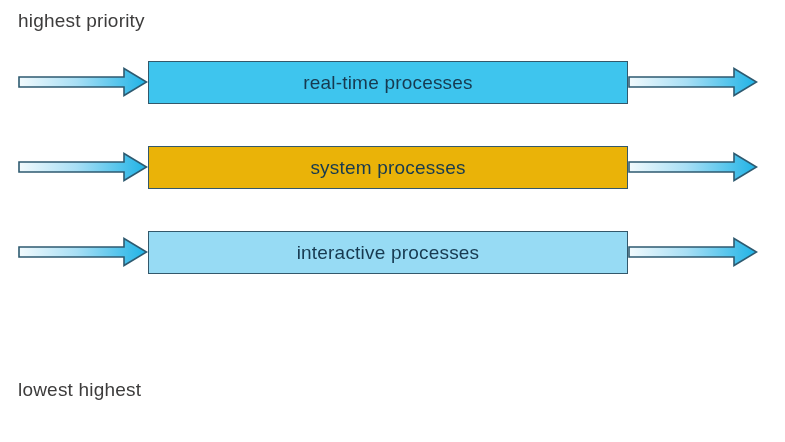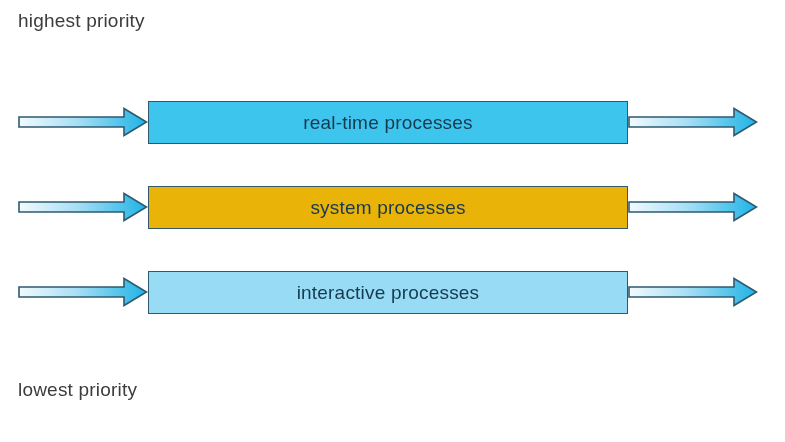--- a/index.html
+++ b/index.html
@@ -26,21 +26,20 @@
     letter-spacing: 0.2px;
   }
   .priority-label.top    { top: 9px; }
   .priority-label.bottom { top: 378px; }
 
   .queue-row {
     position: absolute;
     left: 0;
     width: 785px;
     height: 43px;
-    margin-top: 40px;
   }
   .queue-row.row-0 { top: 61px; }
   .queue-row.row-1 { top: 146px; }
   .queue-row.row-2 { top: 231px; }
   .queue-row.row-3 { top: 316px; }
 
   .arrow {
     position: absolute;
     top: 2px;          
     width: 130px;
@@ -133,15 +132,15 @@
     </svg>
     <div class="queue-box" style="background-color: rgb(151, 219, 244);">
       <span class="queue-label">interactive processes</span>
     </div>
     <svg class="arrow out" viewBox="0 0 130 38">
       <polygon points="1,14 106,14 106,5.5 128.5,19 106,32.5 106,24 1,24"></polygon>
     </svg>
   </div>
 
 
-  <div class="priority-label bottom">lowest priority</div>
+  <div class="priority-label bottom">lowest highest</div>
 
 </div>
 
 </body></html>

